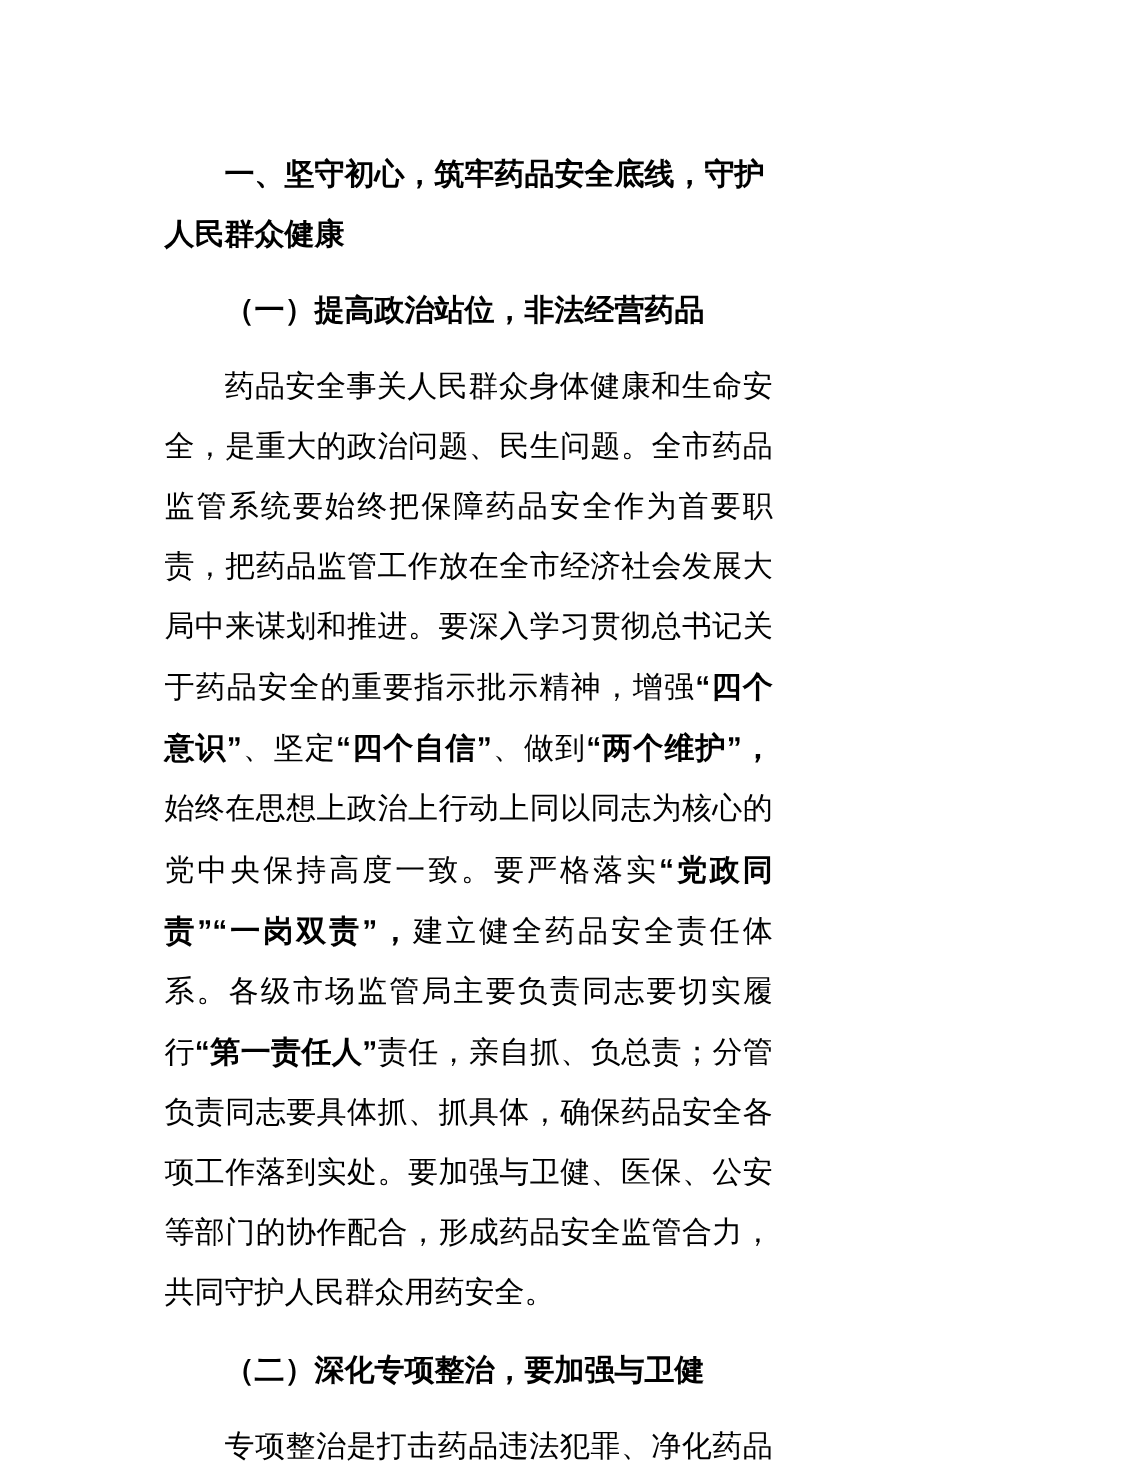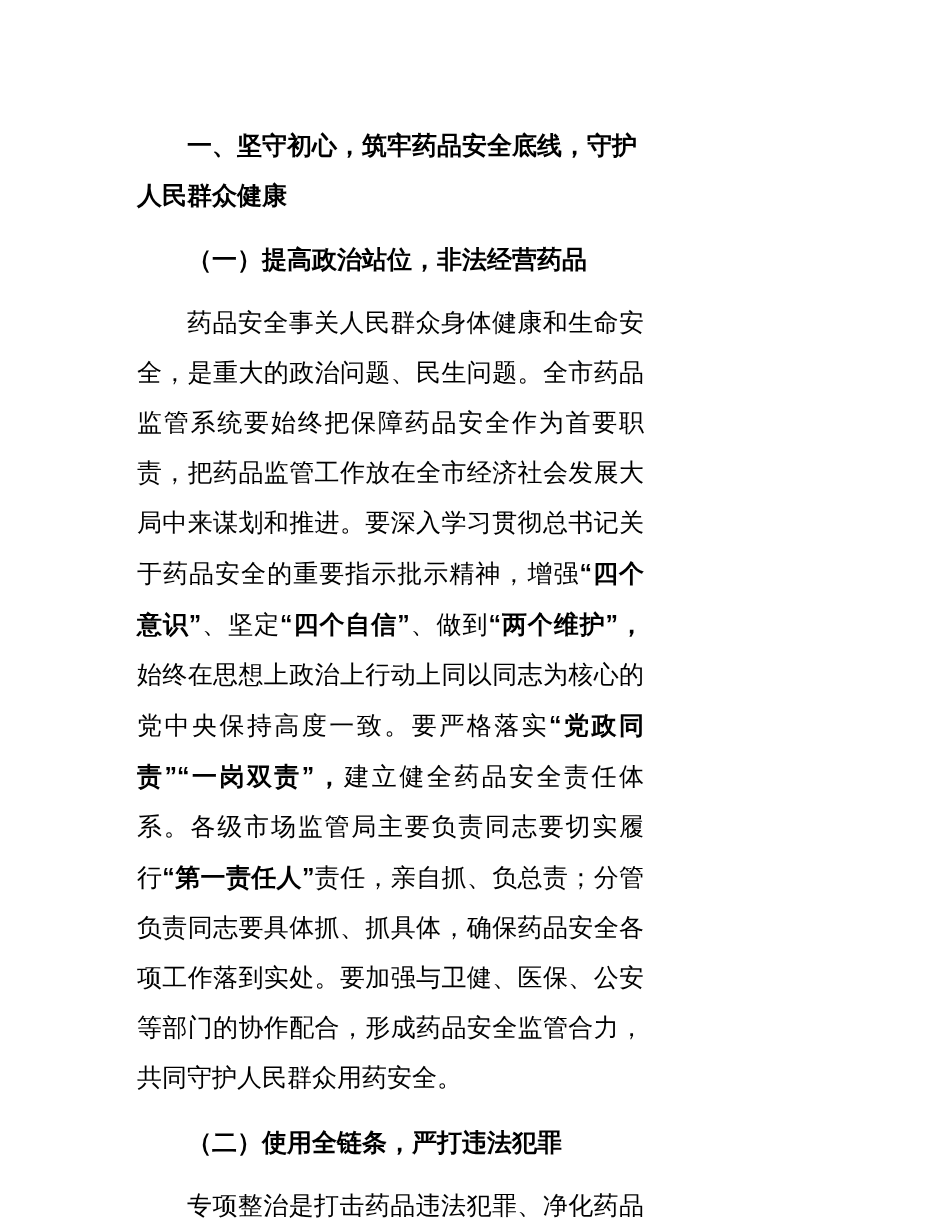--- a/index.html
+++ b/index.html
@@ -52,17 +52,17 @@
 <body>
 
 <div class="page">
   <div class="doc-body">
     <h2 class="block heading"><span class="run-bold">一、坚守初心，筑牢药品安全底线，守护人民群众健康</span></h2>
 
     <h3 class="block heading"><span class="run-bold">（一）提高政治站位，非法经营药品</span></h3>
 
     <p class="block para"><span>药品安全事关人民群众身体健康和生命安全，是重大的政治问题、民生问题。全市药品监管系统要始终把保障药品安全作为首要职责，把药品监管工作放在全市经济社会发展大局中来谋划和推进。要深入学习贯彻总书记关于药品安全的重要指示批示精神，增强</span><span class="run-bold">“四个意识”</span><span>、坚定</span><span class="run-bold">“四个自信”</span><span>、做到</span><span class="run-bold">“两个维护”，</span><span>始终在思想上政治上行动上同以同志为核心的党中央保持高度一致。要严格落实</span><span class="run-bold">“党政同责”“一岗双责”，</span><span>建立健全药品安全责任体系。各级市场监管局主要负责同志要切实履行</span><span class="run-bold">“第一责任人”</span><span>责任，亲自抓、负总责；分管负责同志要具体抓、抓具体，确保药品安全各项工作落到实处。要加强与卫健、医保、公安等部门的协作配合，形成药品安全监管合力，共同守护人民群众用药安全。</span></p>
 
-    <h3 class="block heading"><span class="run-bold">（二）使用全链条，严打违法犯罪</span></h3>
+    <h3 class="block heading"><span class="run-bold">（二）深化专项整治，要加强与卫健</span></h3>
 
     <p class="block para"><span>专项整治是打击药品违法犯罪、净化药品市场秩序的有效手段。全市药品监管系统要持续深化药品安全专项整治行动，聚焦药品研制、生产、经营、使用全链条，严厉打击制售假劣药品、非法经营药品、虚假宣传药品等违法犯罪行为。要加强</span></p>
   </div>
 </div>
 
 </body></html>

